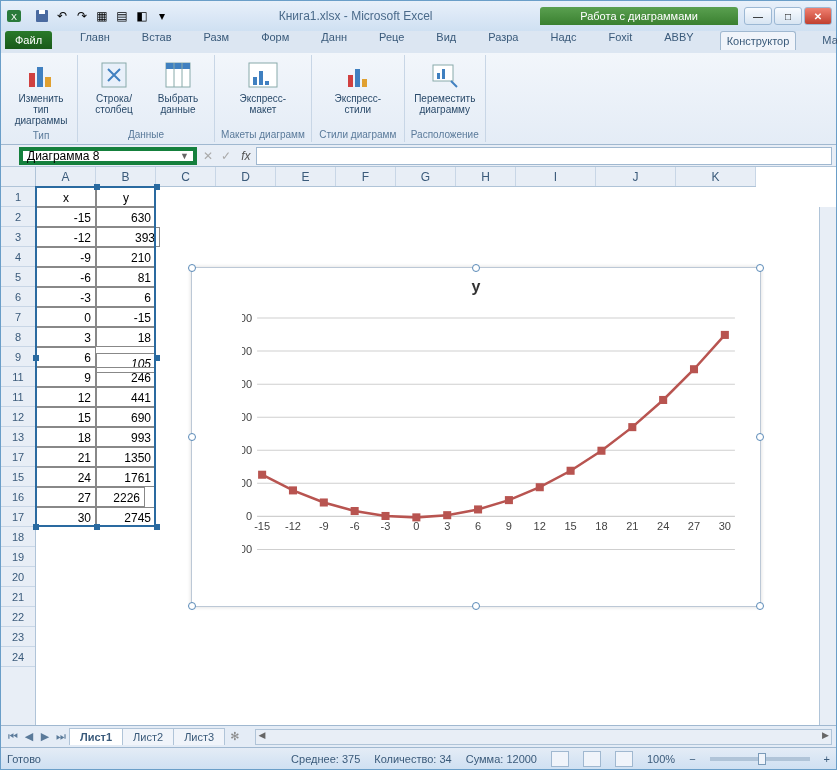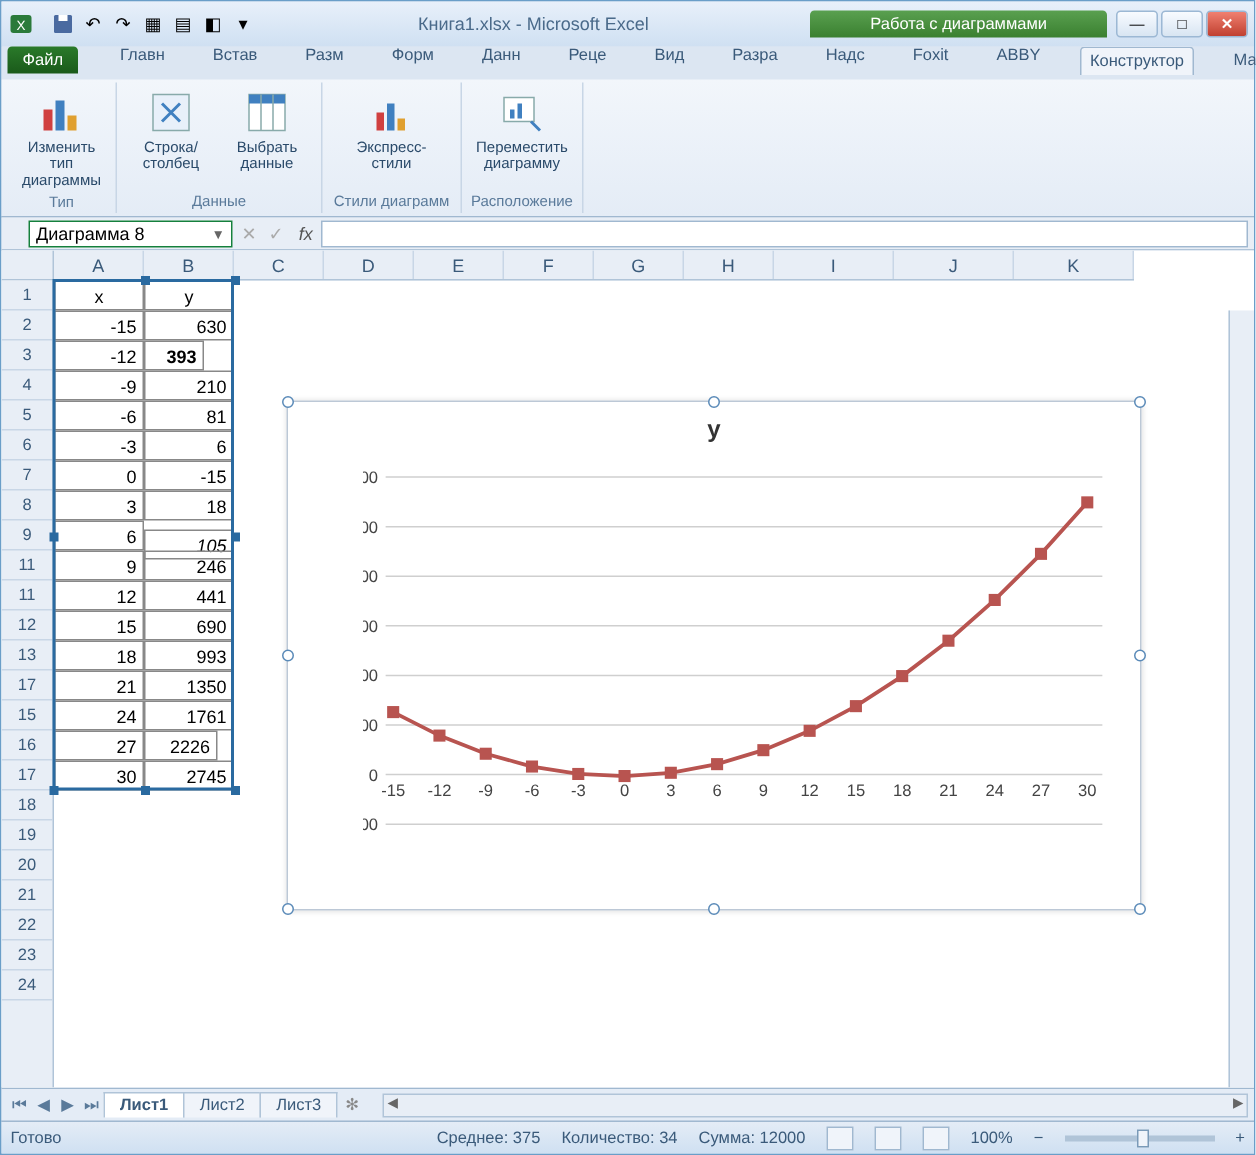--- a/index.html
+++ b/index.html
@@ -28,21 +28,21 @@
 .ribbon { height: 92px; background: linear-gradient(#f2f6fb,#e4ecf6); border-bottom: 1px solid #a0b8d0; display: flex; padding: 2px 4px; font-size: 11px; }
 .ribgroup { display: flex; flex-direction: column; align-items: center; padding: 2px 6px; border-right: 1px solid #c8d6e6; }
 .ribgroup .items { display: flex; gap: 4px; flex: 1; align-items: flex-start; }
 .ribitem { display: flex; flex-direction: column; align-items: center; text-align: center; padding: 2px 4px; gap: 2px; cursor: pointer; width: 60px; }
 .ribitem .ico { width: 32px; height: 32px; display: flex; align-items: center; justify-content: center; }
 .ribitem .lbl { font-size: 10px; line-height: 11px; color: #2a4a6a; }
 .ribgroup .glabel { font-size: 10px; color: #5a7a9a; text-align: center; padding-top: 2px; }
 
 
 .namebar { height: 22px; background: #e8eef6; border-bottom: 1px solid #b0c4d8; display: flex; align-items: center; font-size: 12px; }
-.namebox { width: 136px; background: #fff; border: 1px solid #15803d; height: 18px; margin: 0 2px 0 18px; padding: 0 4px; display: flex; align-items: center; justify-content: space-between; }
+.namebox { width: 178px; background: #fff; border: 4px solid #15803d; height: 18px; margin: 0 2px 0 18px; padding: 0 4px; display: flex; align-items: center; justify-content: space-between; }
 .fxlabel { padding: 0 6px; font-style: italic; color: #555; }
 .fxbar { flex: 1; background: #fff; border: 1px solid #a0b8d0; height: 18px; margin-right: 4px; }
 
 
 .gridwrap { flex: 1; display: flex; background: #fff; position: relative; overflow: hidden; }
 .rowhdrs { width: 35px; background: #e8eef6; border-right: 1px solid #b0c4d8; }
 .colhdrs { height: 20px; background: #e8eef6; border-bottom: 1px solid #b0c4d8; display: flex; }
 .corner { width: 35px; height: 20px; background: #e8eef6; border-right: 1px solid #b0c4d8; border-bottom: 1px solid #b0c4d8; }
 .colhdr { width: 60px; border-right: 1px solid #c8d6e6; text-align: center; font-size: 12px; color: #3a5a7a; line-height: 20px; }
 .rowhdr { height: 20px; border-bottom: 1px solid #c8d6e6; text-align: center; font-size: 11px; color: #3a5a7a; line-height: 20px; }
@@ -164,20 +164,36 @@
                 <rect x="4" y="4" width="24" height="24" fill="#fff" stroke="#8aa"></rect>
                 <rect x="4" y="4" width="24" height="6" fill="#4080c0"></rect>
                 <line x1="12" y1="4" x2="12" y2="28" stroke="#8aa"></line>
                 <line x1="20" y1="4" x2="20" y2="28" stroke="#8aa"></line>
               </svg>
             </div>
           <div class="lbl">Выбрать данные</div>
         </div>
       </div>
       <div class="glabel">Данные</div>
+    </div>
+    <div class="ribgroup">
+      <div class="items">
+        <div class="ribitem" style="width:80px">
+          <div class="ico">
+              <svg width="32" height="32">
+                <rect x="2" y="4" width="28" height="24" fill="#fff" stroke="#8aa"></rect>
+                <rect x="6" y="18" width="4" height="8" fill="#4080c0"></rect>
+                <rect x="12" y="12" width="4" height="14" fill="#4080c0"></rect>
+                <rect x="18" y="22" width="4" height="4" fill="#4080c0"></rect>
+              </svg>
+            </div>
+          <div class="lbl">Экспресс-макет</div>
+        </div>
+      </div>
+      <div class="glabel">Макеты диаграмм</div>
     </div>
     <div class="ribgroup">
       <div class="items">
         <div class="ribitem" style="width:80px">
           <div class="ico">
               <svg width="32" height="32">
                 <rect x="6" y="16" width="5" height="12" fill="#d04040"></rect>
                 <rect x="13" y="10" width="5" height="18" fill="#4080c0"></rect>
                 <rect x="20" y="20" width="5" height="8" fill="#e0a030"></rect>
               </svg>
@@ -260,21 +276,21 @@
             <div class="rowhdr">22</div>
             <div class="rowhdr">23</div>
             <div class="rowhdr">24</div>
           </div>
         <div class="cells" id="cells" style="flex:1">
             <div class="cell hdr" style="left: 0px; top: 0px; width: 60px;">x</div>
             <div class="cell hdr" style="left: 60px; top: 0px; width: 60px;">y</div>
             <div class="cell dat" style="left: 0px; top: 20px; width: 60px;">-15</div>
             <div class="cell dat" style="left: 60px; top: 20px; width: 60px;">630</div>
             <div class="cell dat" style="left: 0px; top: 40px; width: 60px;">-12</div>
-            <div class="cell dat" style="left: 60px; top: 40px; width: 40px; font-weight: bold;">393</div>
+            <div class="cell dat" style="left: 60px; top: 40px; width: 64px;">393</div>
             <div class="cell dat" style="left: 0px; top: 60px; width: 60px;">-9</div>
             <div class="cell dat" style="left: 60px; top: 60px; width: 60px;">210</div>
             <div class="cell dat" style="left: 0px; top: 80px; width: 60px;">-6</div>
             <div class="cell dat" style="left: 60px; top: 80px; width: 60px;">81</div>
             <div class="cell dat" style="left: 0px; top: 100px; width: 60px;">-3</div>
             <div class="cell dat" style="left: 60px; top: 100px; width: 60px;">6</div>
             <div class="cell dat" style="left: 0px; top: 120px; width: 60px;">0</div>
             <div class="cell dat" style="left: 60px; top: 120px; width: 60px;">-15</div>
             <div class="cell dat" style="left: 0px; top: 140px; width: 60px;">3</div>
             <div class="cell dat" style="left: 60px; top: 140px; width: 60px;">18</div>

